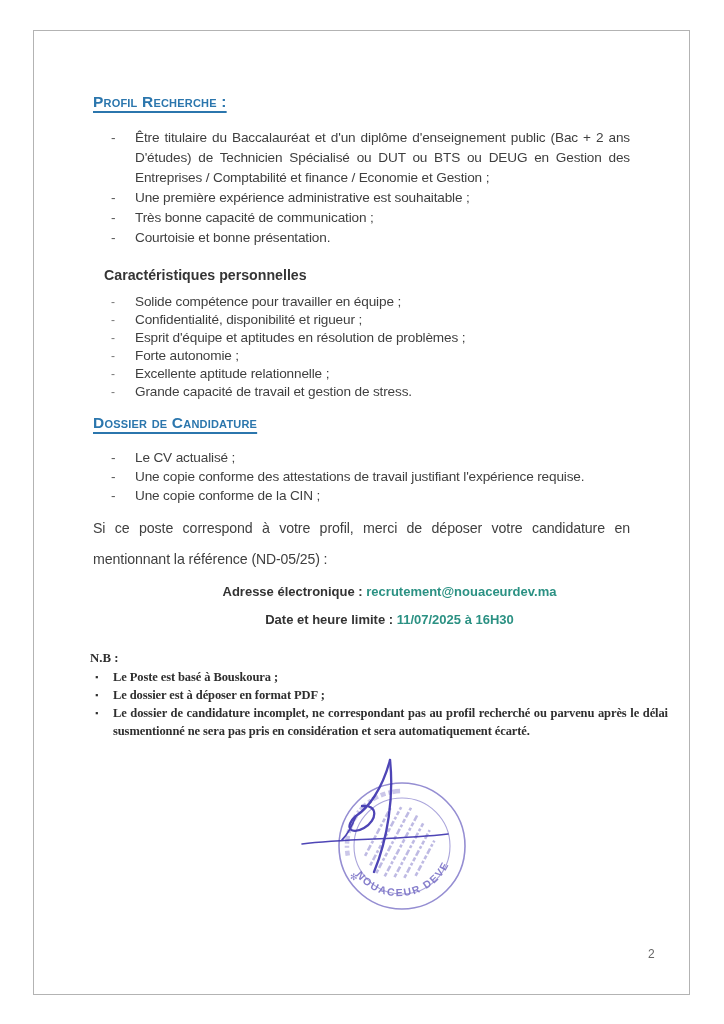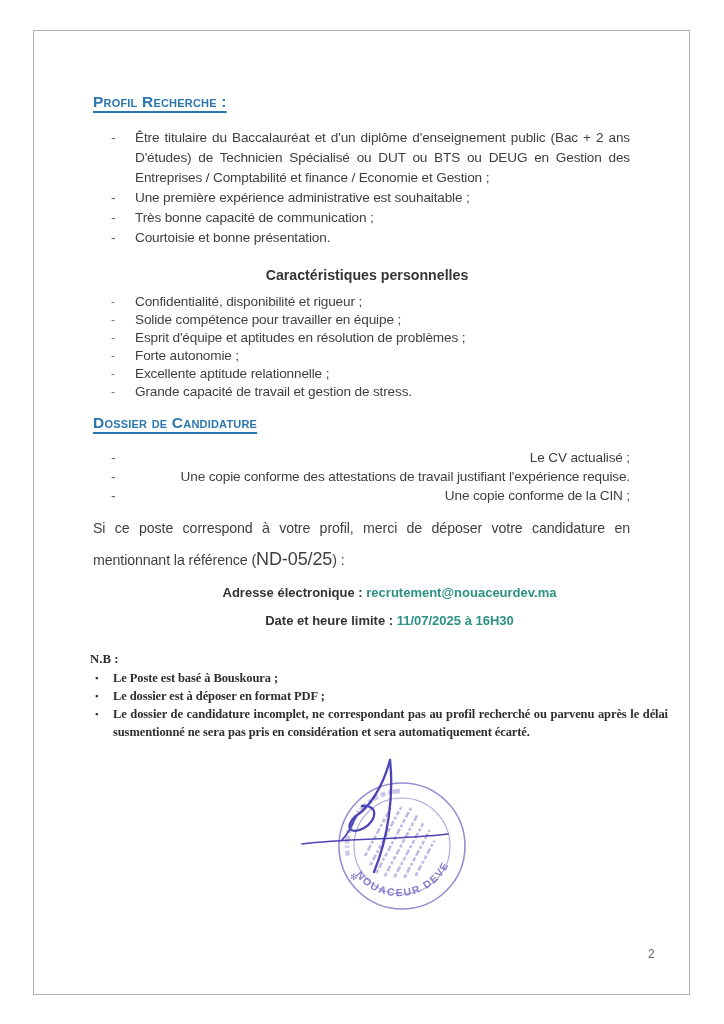--- a/index.html
+++ b/index.html
@@ -24,40 +24,40 @@
     font-variant:small-caps;
     color:#2b76ad;
     text-decoration:underline;
     text-decoration-thickness:1.5px;
     text-underline-offset:4px;
     letter-spacing:.2px;
   }
   h2.sec.dossier{margin-top:12px;}
   h3.sub{
     margin:0;margin-top:18px;margin-left:11px;
-    font-size:14.2px;font-weight:bold;line-height:19px;color:#353535;text-align:center;
+    font-size:14.2px;font-weight:bold;line-height:19px;color:#353535;
   }
   ul{list-style:none;margin:0;padding:0 0 0 42px;font-size:13.6px;letter-spacing:-0.15px;}
   ul.profil-list{margin-top:17px;}
   ul.profil-list li{line-height:20px;}
   ul.caract-list{margin-top:8px;}
   ul.caract-list li{line-height:18px;}
   ul.dossier-list{margin-top:16px;}
-  ul.dossier-list li{line-height:19px;text-align:right;}
+  ul.dossier-list li{line-height:19px;}
   ul.dash li{position:relative;}
   ul.dash li::before{
     content:"-";position:absolute;left:-24px;top:0;color:#555;
   }
   ul.caract-list li::before{color:#777;font-size:12px;}
   li.justify{text-align:justify;}
   p.para{
     margin:0;margin-top:8px;
     font-size:14.2px;line-height:31px;text-align:justify;letter-spacing:-0.1px;
   }
-  p.para .ref{font-size:18px;}
+  p.para .ref{font-size:14px;}
   p.centerline{
     margin:0;text-align:center;padding-left:56px;
     font-size:13px;font-weight:bold;line-height:18px;color:#333333;
   }
   p.centerline.email{margin-top:8px;}
   p.centerline.date{margin-top:10px;}
   .accent{color:#2b9183;}
   .nb{margin-top:22px;margin-left:-3px;width:578px;font-weight:bold;color:#2f2f2f;font-family:Liberation Serif, serif;}
   .nb-head{font-size:12.8px;line-height:15px;}
   ul.square-list{margin-top:2px;padding-left:23px;font-size:12.5px;letter-spacing:-0.1px;}
@@ -86,22 +86,22 @@
     <ul class="dash profil-list">
       <li class="justify">Être titulaire du Baccalauréat et d'un diplôme d'enseignement public (Bac + 2 ans D'études) de Technicien Spécialisé ou DUT ou BTS ou DEUG en Gestion des Entreprises / Comptabilité et finance / Economie et Gestion ;</li>
       <li>Une première expérience administrative est souhaitable ;</li>
       <li>Très bonne capacité de communication ;</li>
       <li>Courtoisie et bonne présentation.</li>
     </ul>
 
     <h3 class="sub">Caractéristiques personnelles</h3>
 
     <ul class="dash caract-list">
+      <li>Solide compétence pour travailler en équipe ;</li>
       <li>Confidentialité, disponibilité et rigueur ;</li>
-      <li>Solide compétence pour travailler en équipe ;</li>
       <li>Esprit d'équipe et aptitudes en résolution de problèmes ;</li>
       <li>Forte autonomie ;</li>
       <li>Excellente aptitude relationnelle ;</li>
       <li>Grande capacité de travail et gestion de stress.</li>
     </ul>
 
     <h2 class="sec dossier">Dossier de Candidature</h2>
 
     <ul class="dash dossier-list">
       <li>Le CV actualisé ;</li>

